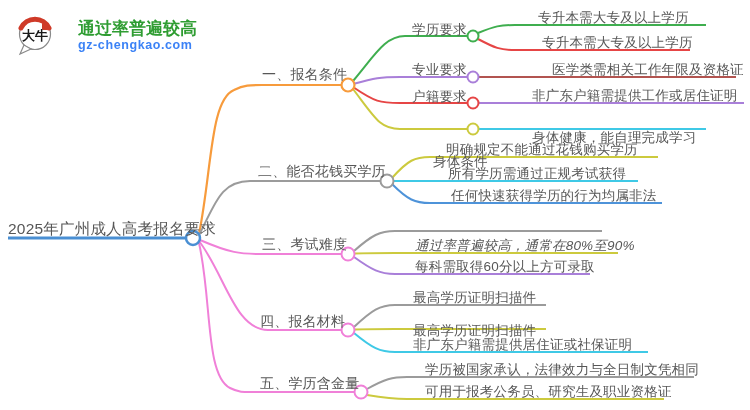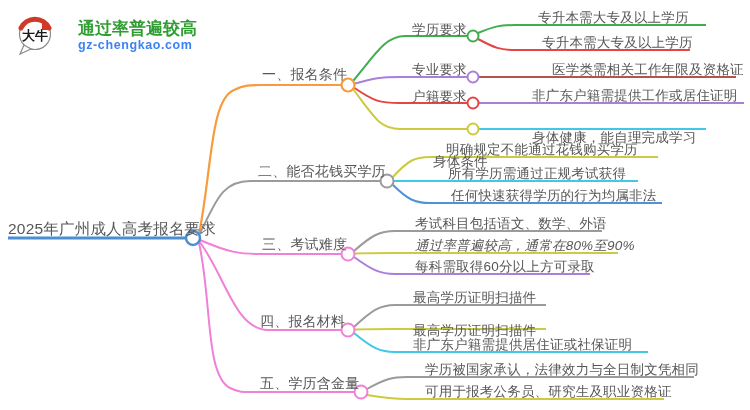--- a/index.html
+++ b/index.html
@@ -101,21 +101,20 @@
   <div class="lbl" style="left:538px;top:10px;">专升本需大专及以上学历</div>
   <div class="lbl" style="left:542px;top:35px;">专升本需大专及以上学历</div>
   <div class="lbl" style="left:552px;top:61.5px;">医学类需相关工作年限及资格证</div>
   <div class="lbl" style="left:532px;top:87.5px;">非广东户籍需提供工作或居住证明</div>
   <div class="lbl" style="left:532px;top:130px;">身体健康，能自理完成学习</div>
 
   <div class="lbl" style="left:446px;top:141.5px;">明确规定不能通过花钱购买学历</div>
   <div class="lbl" style="left:448px;top:165.5px;">所有学历需通过正规考试获得</div>
   <div class="lbl" style="left:451px;top:187.5px;">任何快速获得学历的行为均属非法</div>
 
-  <div class="lbl" style="left:415px;top:215.5px;">考试科目包括语文、数学、外语</div>
   <div class="lbl" style="left:415px;top:237.5px;font-style:italic;">通过率普遍较高，通常在80%至90%</div>
   <div class="lbl" style="left:415px;top:259px;">每科需取得60分以上方可录取</div>
 
   <div class="lbl" style="left:413px;top:289.5px;">最高学历证明扫描件</div>
   <div class="lbl" style="left:413px;top:323px;">最高学历证明扫描件</div>
   <div class="lbl" style="left:413px;top:337px;">非广东户籍需提供居住证或社保证明</div>
 
   <div class="lbl" style="left:425px;top:361.5px;">学历被国家承认，法律效力与全日制文凭相同</div>
   <div class="lbl" style="left:425px;top:383.5px;">可用于报考公务员、研究生及职业资格证</div>
 

